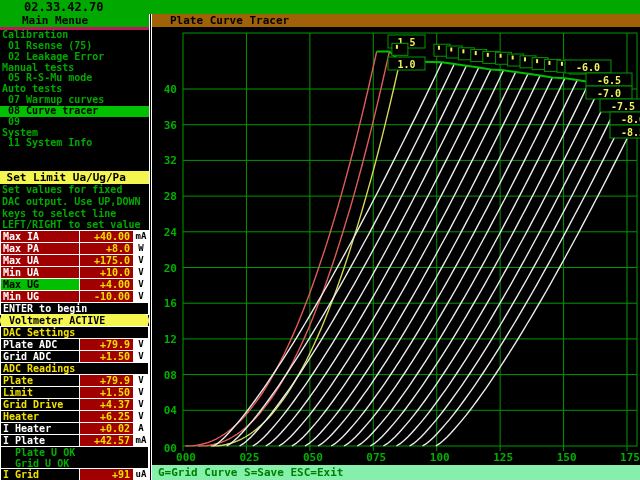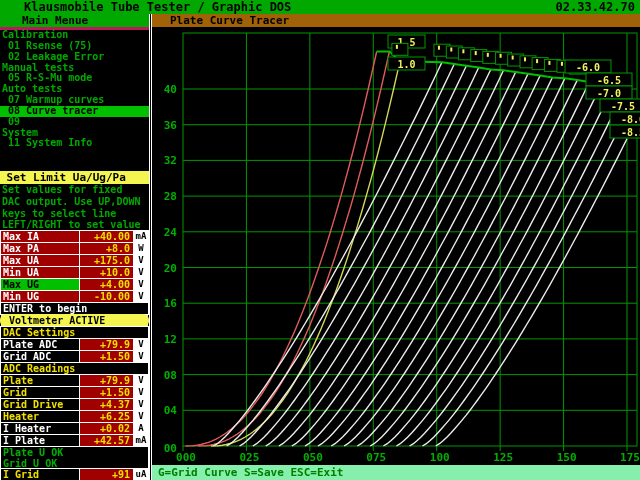--- a/index.html
+++ b/index.html
@@ -27,32 +27,31 @@
   .row .unit{width:15px;background:#fff;color:#000;text-align:center;line-height:11px;
        border-left:1px solid #fff;font-size:9px;overflow:hidden;box-sizing:border-box;}
   .row.limit .lbl{background:#a00000;color:#fff;}
   .row.selected .lbl{background:#00c000;color:#000;}
   .row.ylbl .lbl{color:#f0e000;}
   .row.header .lbl{color:#f0e000;}
   .row.enter .lbl{color:#fff;}
   .row.vbar{background:#f5f550;border-color:#f5f550;border-radius:6px;}
   .row.vbar .lbl{color:#000;background:#f5f550;}
   .statusbox{border:1px solid #fff;margin-top:-1px;height:23px;box-sizing:border-box;}
-  .statusbox div{height:11px;font-size:10px;line-height:11px;color:#00b000;white-space:pre;padding-left:2px;}
+  .statusbox div{height:11px;font-size:10px;line-height:11px;color:#00b000;white-space:pre;padding-left:14px;}
   .graph-title{position:absolute;left:152px;top:14px;width:488px;height:13px;background:#a16207;
     color:#000;font-size:11px;line-height:13px;padding-left:18px;box-sizing:border-box;white-space:pre;}
   .plotwrap{position:absolute;left:152px;top:27px;width:488px;height:438px;background:#000;}
   .footer{position:absolute;left:152px;top:465px;width:488px;height:24px;background:#86efac;
     color:#008000;font-size:11px;line-height:15px;padding-left:6px;box-sizing:border-box;white-space:pre;}
 </style>
 </head>
 <body>
 
 <div class="titlebar">
-  <span>Klausmobile Tube Tester / Graphic DOS</span>
   <span>02.33.42.70</span>
 </div>
 
 <div class="leftpanel">
   <div class="menu-header">Main Menue</div>
   <div class="menu-list" id="menu-list">
       <div class="mi">Calibration</div>
       <div class="mi"> 01 Rsense (75)</div>
       <div class="mi"> 02 Leakage Error</div>
       <div class="mi">Manual tests</div>
@@ -123,21 +122,21 @@
       </div>
       <div class="row header">
         <span class="lbl">ADC Readings</span>
       </div>
       <div class="row ylbl">
         <span class="lbl">Plate</span>
         <span class="val">+79.9</span>
         <span class="unit">V</span>
       </div>
       <div class="row ylbl">
-        <span class="lbl">Grid</span>
+        <span class="lbl">Limit</span>
         <span class="val">+1.50</span>
         <span class="unit">V</span>
       </div>
       <div class="row ylbl">
         <span class="lbl">Grid Drive</span>
         <span class="val">+4.37</span>
         <span class="unit">V</span>
       </div>
       <div class="row ylbl">
         <span class="lbl">Heater</span>

